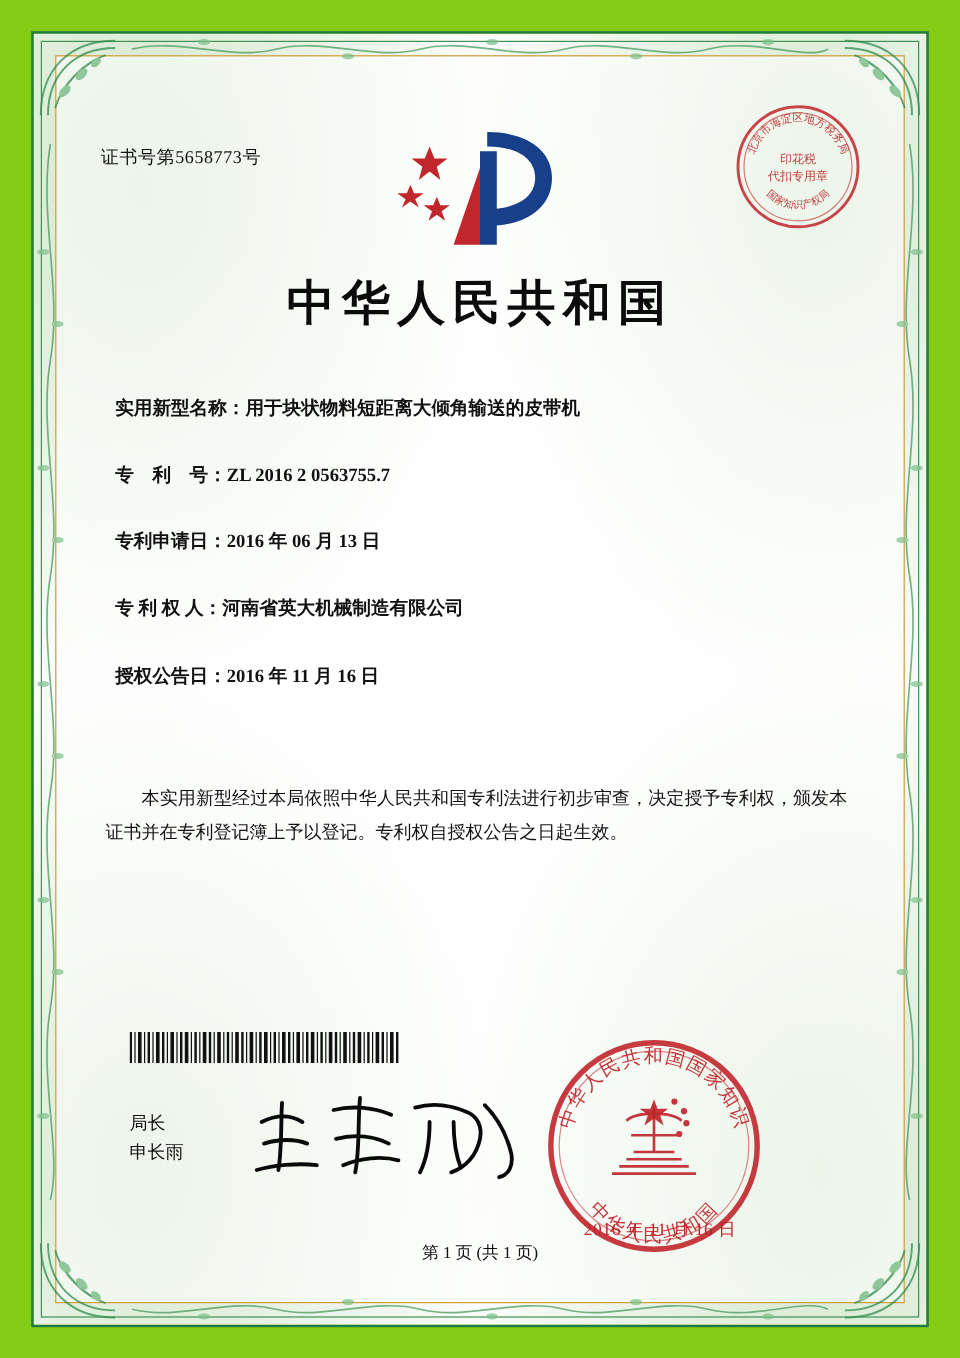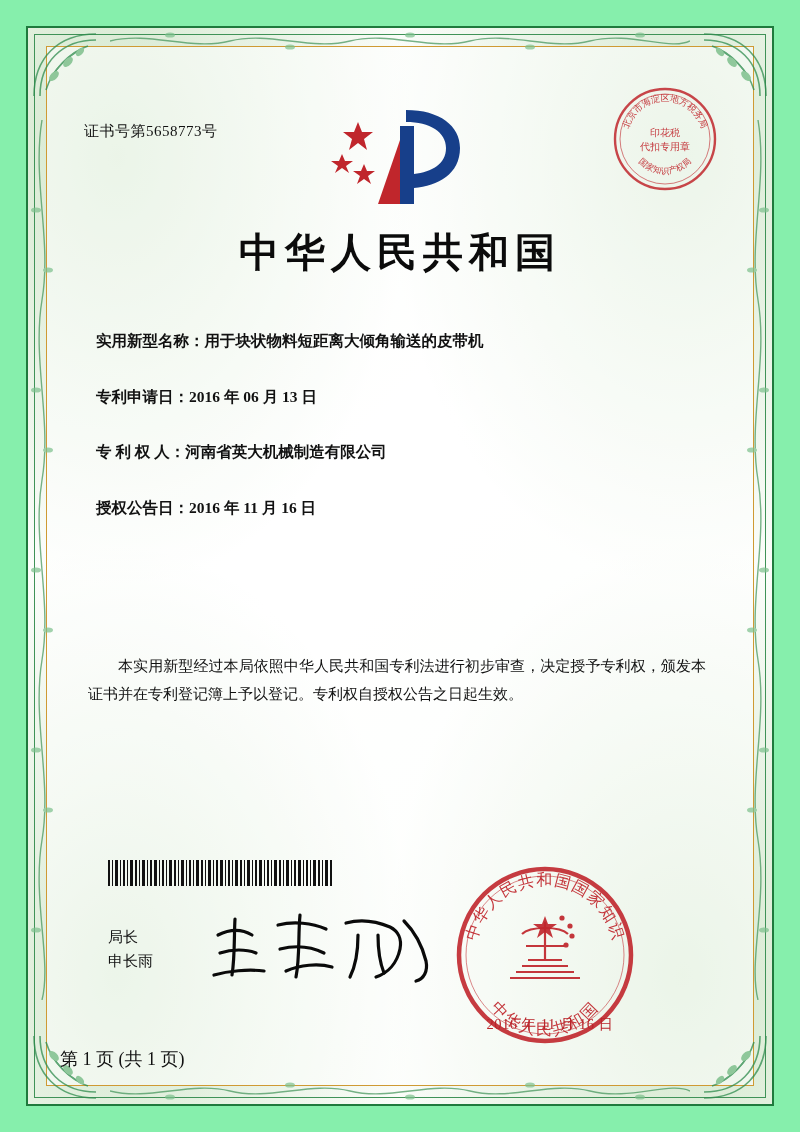--- a/index.html
+++ b/index.html
@@ -7,21 +7,21 @@
     padding: 0;
     background: #ffffff;
   }
   body {
     font-family: "Liberation Serif", "DejaVu Serif", serif;
   }
   .page {
     position: relative;
     width: 800px;
     height: 1132px;
-    background: #86efac;
+    background: #84cc16;
     overflow: hidden;
   }
 
   
   .border-outer {
     position: absolute;
     left: 26px; top: 26px;
     width: 748px; height: 1080px;
     border: 2px solid #1f7a3d;
     box-sizing: border-box;
@@ -165,24 +165,23 @@
     text-align: center;
     font-size: 14.5px;
     color: #b9242a;
     letter-spacing: .5px;
   }
 
   .page-num {
     position: absolute;
     left: 0; top: 975px;
     width: 680px;
-    text-align: left;
-    font-size: 18px;
+    text-align: center;
+    font-size: 14px;
     color: #111;
-    margin-top: 12px;
   }
 </style>
 </head>
 <body>
 
 <div class="page">
 
   <div class="border-outer"></div>
   <div class="border-mid"></div>
   <div class="border-inner"></div>
@@ -316,20 +315,23 @@
       </text>
       <text x="55" y="52" font-size="10" fill="#c0262c" text-anchor="middle" opacity=".9" font-family="DejaVu Serif, serif">印花税</text>
       <text x="55" y="66" font-size="10" fill="#c0262c" text-anchor="middle" opacity=".9" font-family="DejaVu Serif, serif">代扣专用章</text>
     </svg>
 
     <div class="title">中华人民共和国</div>
 
     <div class="fields">
       <div class="field">
         <span class="lbl">实用新型名称：</span><span class="val">用于块状物料短距离大倾角输送的皮带机</span>
+      </div>
+      <div class="field">
+        <span class="lbl">专　利　号：</span><span class="val">ZL 2016 2 0563755.7</span>
       </div>
       <div class="field">
         <span class="lbl">专利申请日：</span><span class="val">2016 年 06 月 13 日</span>
       </div>
       <div class="field">
         <span class="lbl">专 利 权 人：</span><span class="val">河南省英大机械制造有限公司</span>
       </div>
       <div class="field">
         <span class="lbl">授权公告日：</span><span class="val">2016 年 11 月 16 日</span>
       </div>

